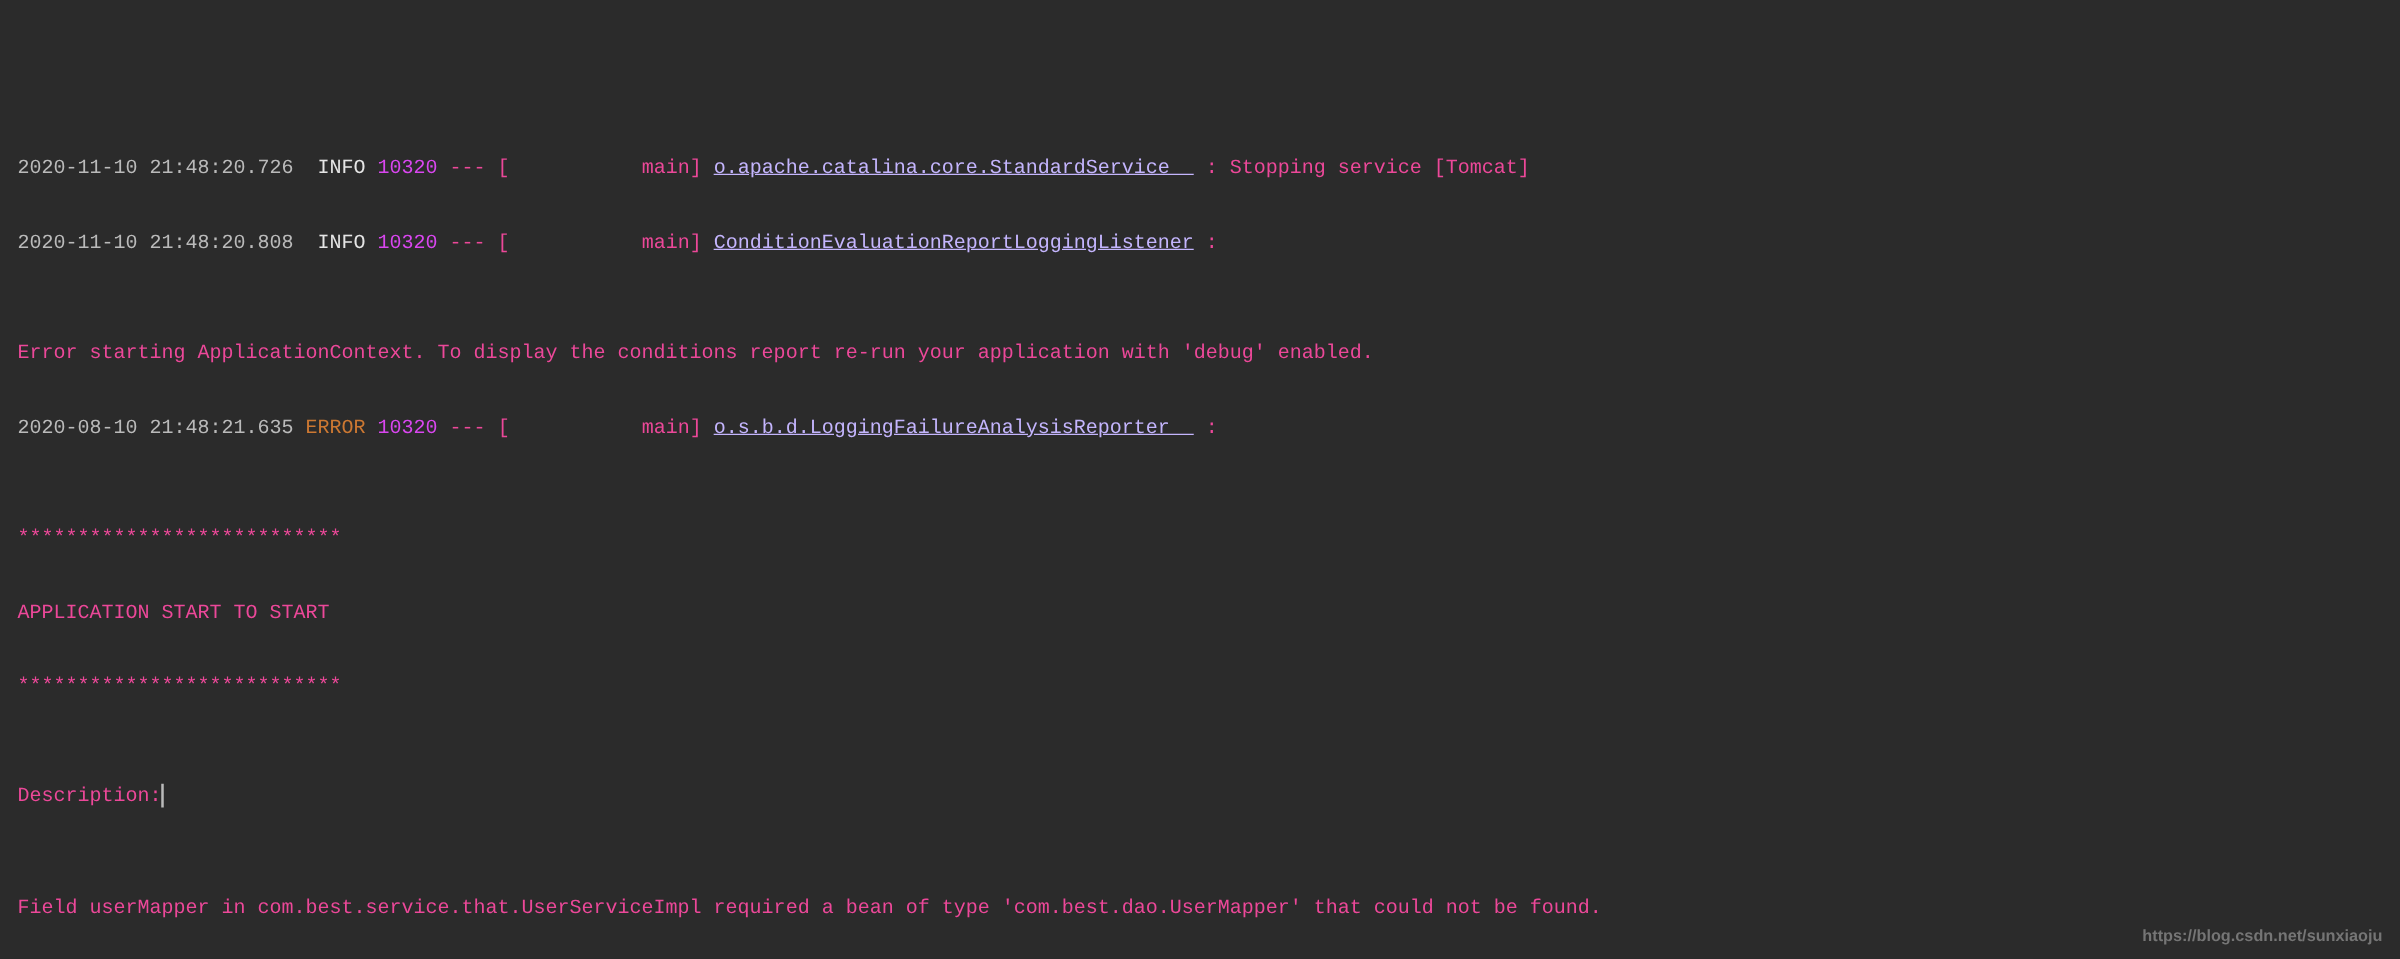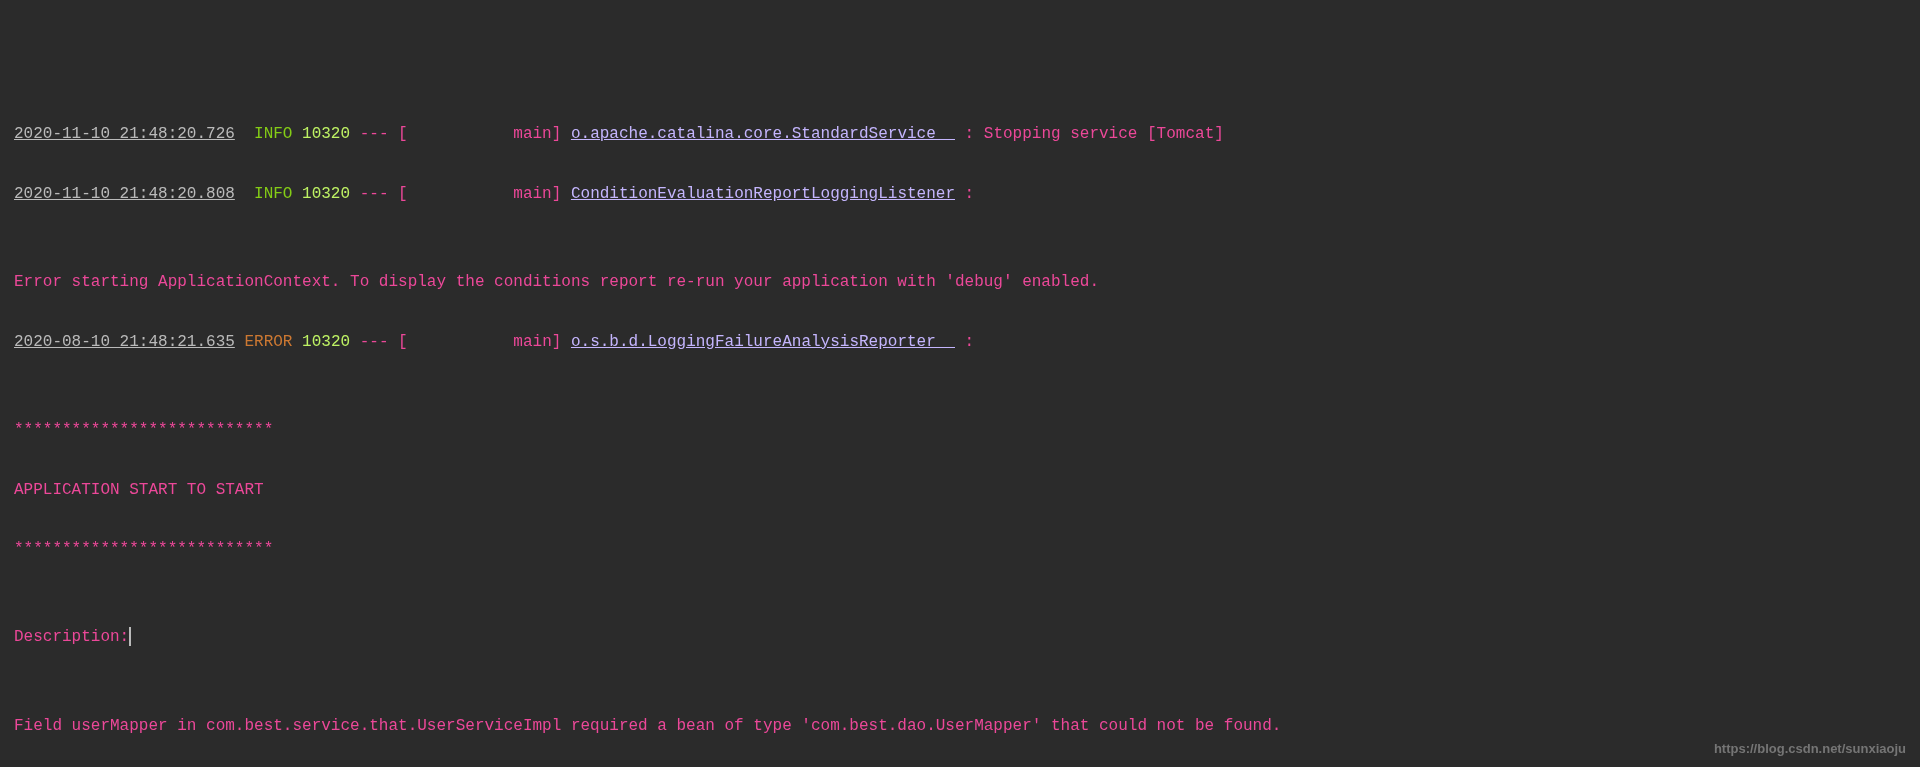--- a/index.html
+++ b/index.html
@@ -18,31 +18,30 @@
       overflow-x: auto;
       width: 1920px;
       height: 767px;
       position: relative;
     }
     .log-line {
       white-space: pre;
     }
     .timestamp {
       color: #bababa;
-      text-decoration: underline;
     }
     .level-info {
-      color: #84cc16;
+      color: #e5e5e5;
     }
     .level-error {
       color: #cc7832;
       margin-top: 12px;
     }
     .pid {
-      color: #bef264;
+      color: #d946ef;
     }
     .logger-cyan {
       color: #c4b5fd;
       text-decoration: underline;
     }
     .plain {
       color: #ec4899;
     }
     .cursor {
       border-left: 2px solid #bababa;

